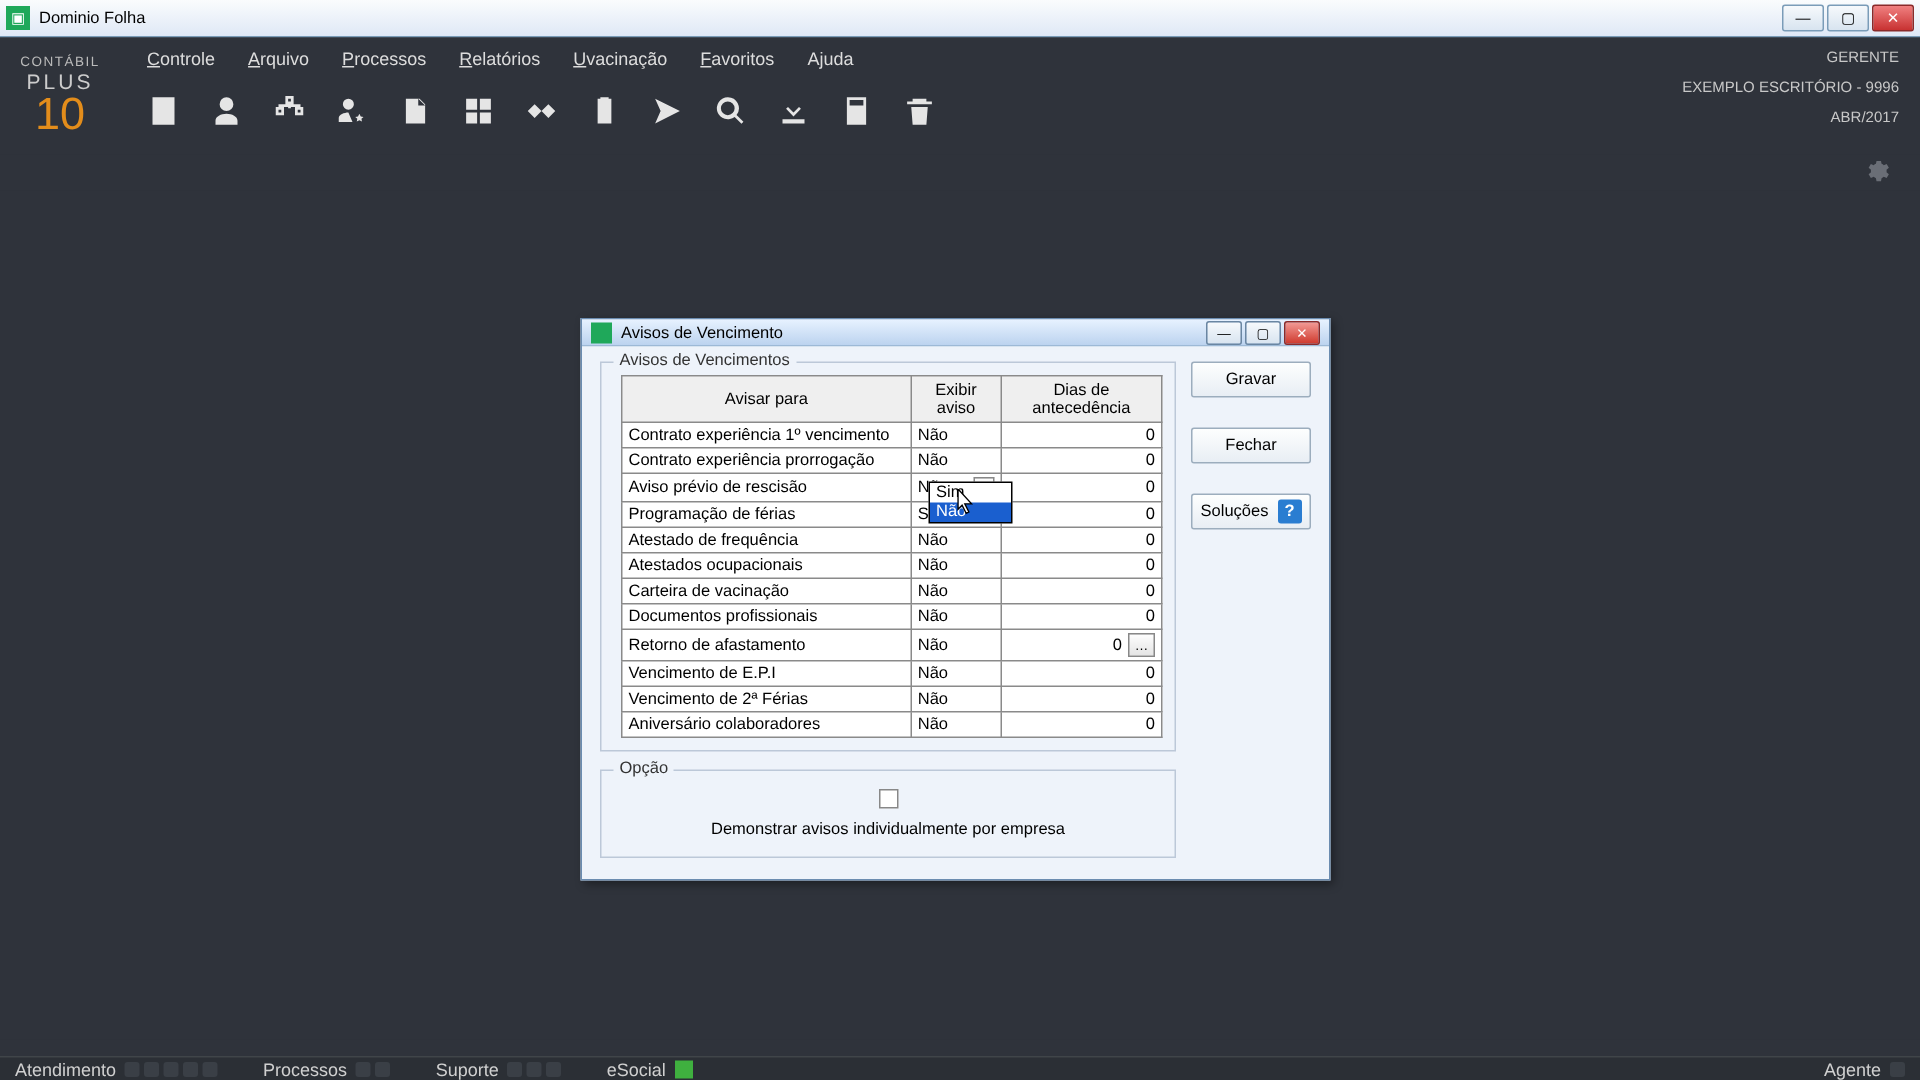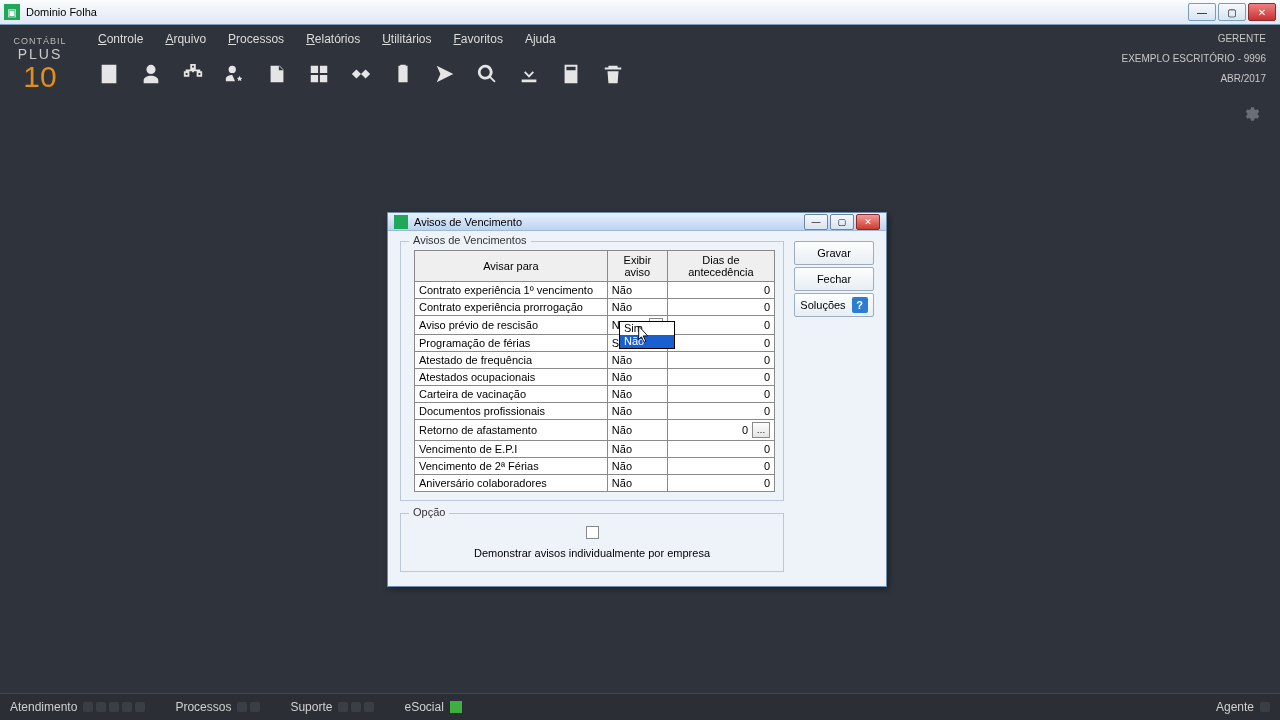--- a/index.html
+++ b/index.html
@@ -37,21 +37,21 @@
 .dialog { position:absolute; left:387px; top:212px; width:500px; background:#e9eff7; border:1px solid #6b8cb0; box-shadow: 2px 2px 6px rgba(0,0,0,0.4);}
 .dialog .dtitle { height:18px; background: linear-gradient(#e7f2ff,#bcd3ef); display:flex; align-items:center; padding:0 6px; border-bottom:1px solid #9db9d6;}
 .dialog .dtitle .dicon{width:14px;height:14px;background:#1fa85a;margin-right:6px;}
 .dialog .dtitle .dtxt{font-size:11px;color:#000;}
 .dialog .dtitle .dctrls{margin-left:auto;display:flex;gap:2px;}
 .dialog .dtitle .dbtn{width:24px;height:16px;border:1px solid #6a86a2;border-radius:2px;background:linear-gradient(#f6f9fc,#d8e4f0);font-size:9px;display:flex;align-items:center;justify-content:center;cursor:pointer;}
 .dialog .dtitle .dbtn.close{background:linear-gradient(#f29a95,#cf3a2e);color:#fff;border-color:#8a2a2a;}
 
 .dbody{ padding: 10px 12px 14px; background:#eef3fa; display:flex; gap:10px;}
 .maincol{ flex:1; }
-.sidecol{ width:80px; display:flex; flex-direction:column; gap:2px;}
+.sidecol{ width:80px; display:flex; flex-direction:column; gap:20px;}
 
 .group{ border:1px solid #bcc8d8; padding:8px 8px 8px; position:relative; background:#eef3fa;}
 .group .glabel{ position:absolute; top:-8px; left:8px; background:#eef3fa; padding:0 4px; font-size:11px; color:#333;}
 
 .table{ width:100%; border-collapse:collapse; font-size:11px; background:#fff;}
 .table th{ background:#efefef; border:1px solid #8a8a8a; padding:3px 4px; font-weight:normal; text-align:center;}
 .table td{ border:1px solid #8a8a8a; padding:2px 4px; height:16px; background:#fff;}
 .table td.num{ text-align:right;}
 .selcell{ display:flex; align-items:center; justify-content:space-between;}
 .selcell .arrow{ width:14px;height:14px;border:1px solid #888;display:flex;align-items:center;justify-content:center;font-size:8px;background:linear-gradient(#fdfdfd,#e4e4e4);cursor:pointer;}
@@ -65,21 +65,21 @@
 .helpic{ width:16px;height:16px;background:#2a7dd1;color:#fff;font-weight:bold;font-size:11px;display:flex;align-items:center;justify-content:center;border-radius:2px;}
 
 .dotsbtn{ width:18px;height:16px;border:1px solid #888;background:linear-gradient(#fdfdfd,#e4e4e4);font-size:9px;display:flex;align-items:center;justify-content:center;cursor:pointer;margin-left:4px;}
 
 .cursor{ position:absolute; width:14px;height:18px; pointer-events:none; z-index:50;}
 
 .group.opt{ margin-top:12px;}
 .chkrow{ display:flex; align-items:center; gap:8px; font-size:11px; padding:4px 4px;flex-direction:column;}
 .chkrow .chk{width:13px;height:13px;border:1px solid #888;background:#fff;cursor:pointer;}
 
-.statusbar{ position:absolute; left:0; right:0; bottom:0; height:27px; background:#2b2f35; display:flex; align-items:center; color:#d0d0d0; font-size:12px; padding:0 10px; gap:30px; border-top:1px solid #404549;}
+.statusbar{ position:absolute; left:0; right:0; bottom:0; height:16px; background:#2b2f35; display:flex; align-items:center; color:#d0d0d0; font-size:12px; padding:0 10px; gap:30px; border-top:1px solid #404549;}
 .statusbar .sitem{ display:flex; align-items:center; gap:6px;}
 .statusbar .dots{ display:flex; gap:3px;}
 .statusbar .dot{width:10px;height:10px;border-radius:2px;background:#3a3f46;}
 .statusbar .spacer{flex:1;}
 .statusbar .esicon{width:12px;height:12px;background:#3fb03f;}
 </style>
 </head>
 <body>
 
 <div class="titlebar">
@@ -97,21 +97,21 @@
     <span class="l1">CONTÁBIL</span>
     <span class="l2">PLUS</span>
     <span class="l3">10</span>
   </div>
   <div class="menus">
     <div class="menurow">
       <span class="mitem"><u>C</u><span>ontrole</span></span>
       <span class="mitem"><u>A</u><span>rquivo</span></span>
       <span class="mitem"><u>P</u><span>rocessos</span></span>
       <span class="mitem"><u>R</u><span>elatórios</span></span>
-      <span class="mitem"><u>U</u><span>tilitários</span></span>
+      <span class="mitem"><u>U</u><span>vacinação</span></span>
       <span class="mitem"><u>F</u><span>avoritos</span></span>
       <span class="mitem">A<u>j</u><span>uda</span></span>
     </div>
     <div class="iconrow">
       <div class="ibtn">
           <svg viewBox="0 0 24 24">
             <path d="M4 2h16v20H4zM7 5h3v3H7zm7 0h3v3h-3zM7 10h3v3H7zm7 0h3v3h-3zM7 15h3v3H7zm7 0h3v3h-3z"></path>
           </svg>
         </div>
       <div class="ibtn">

